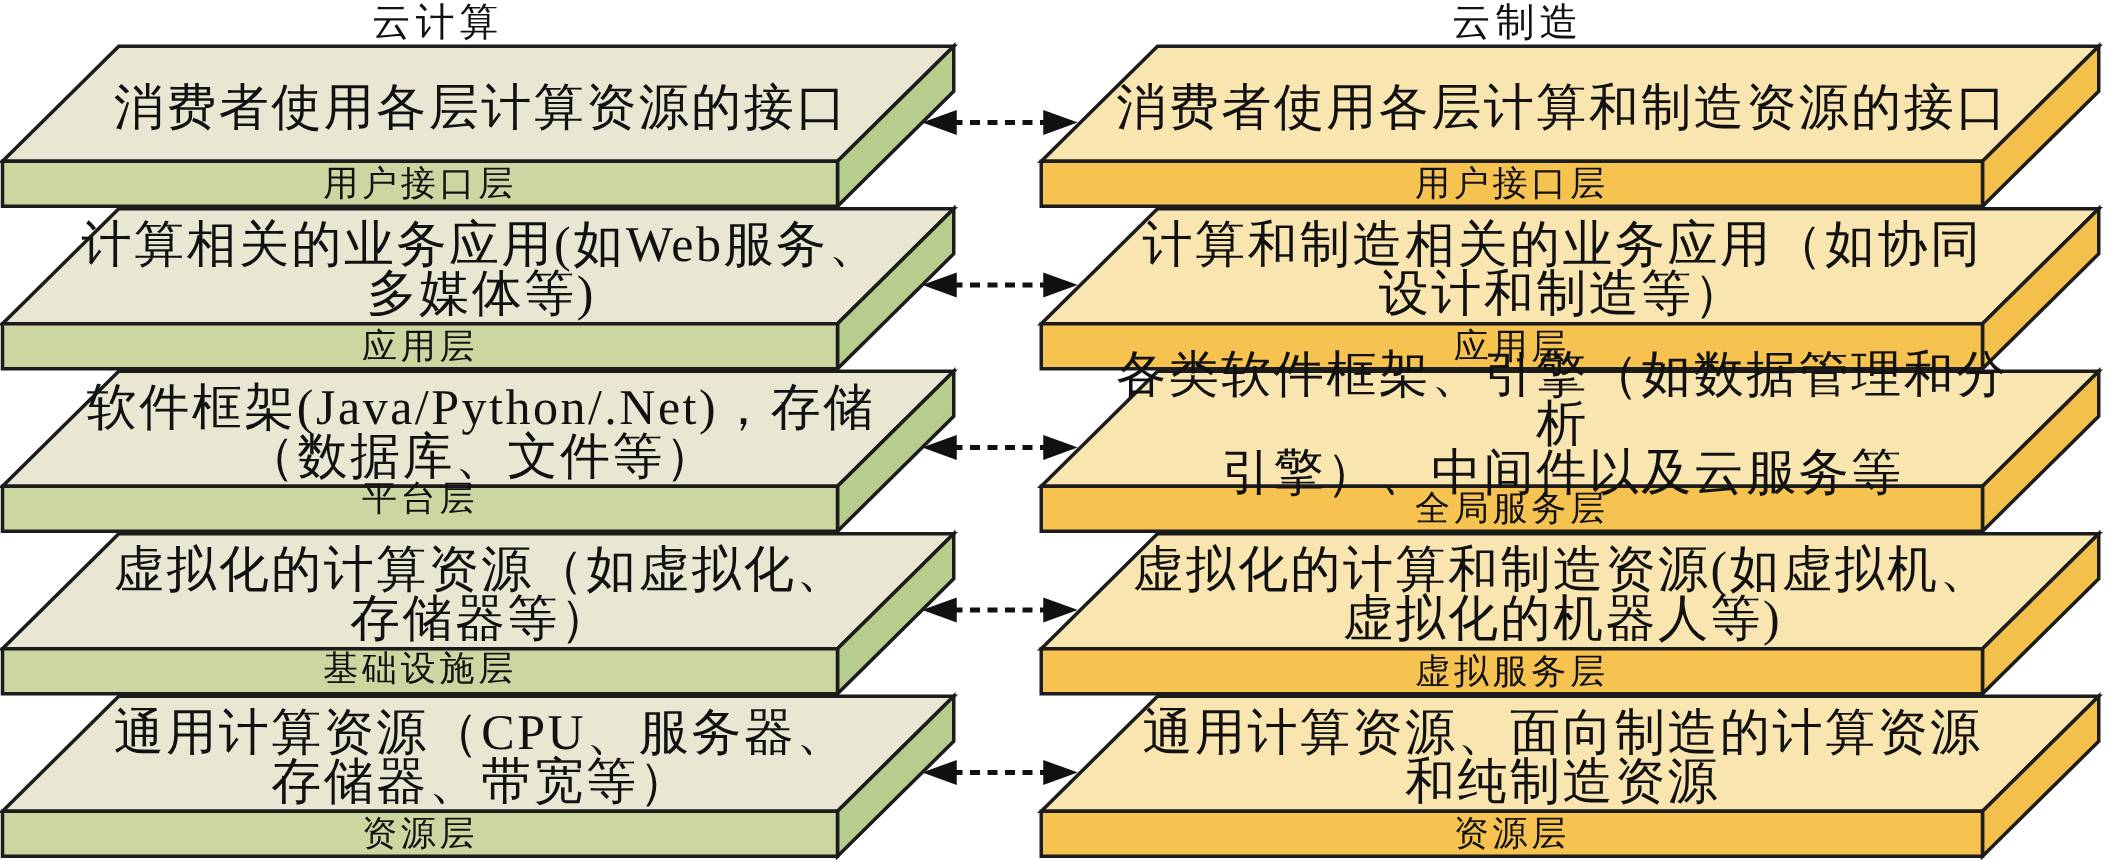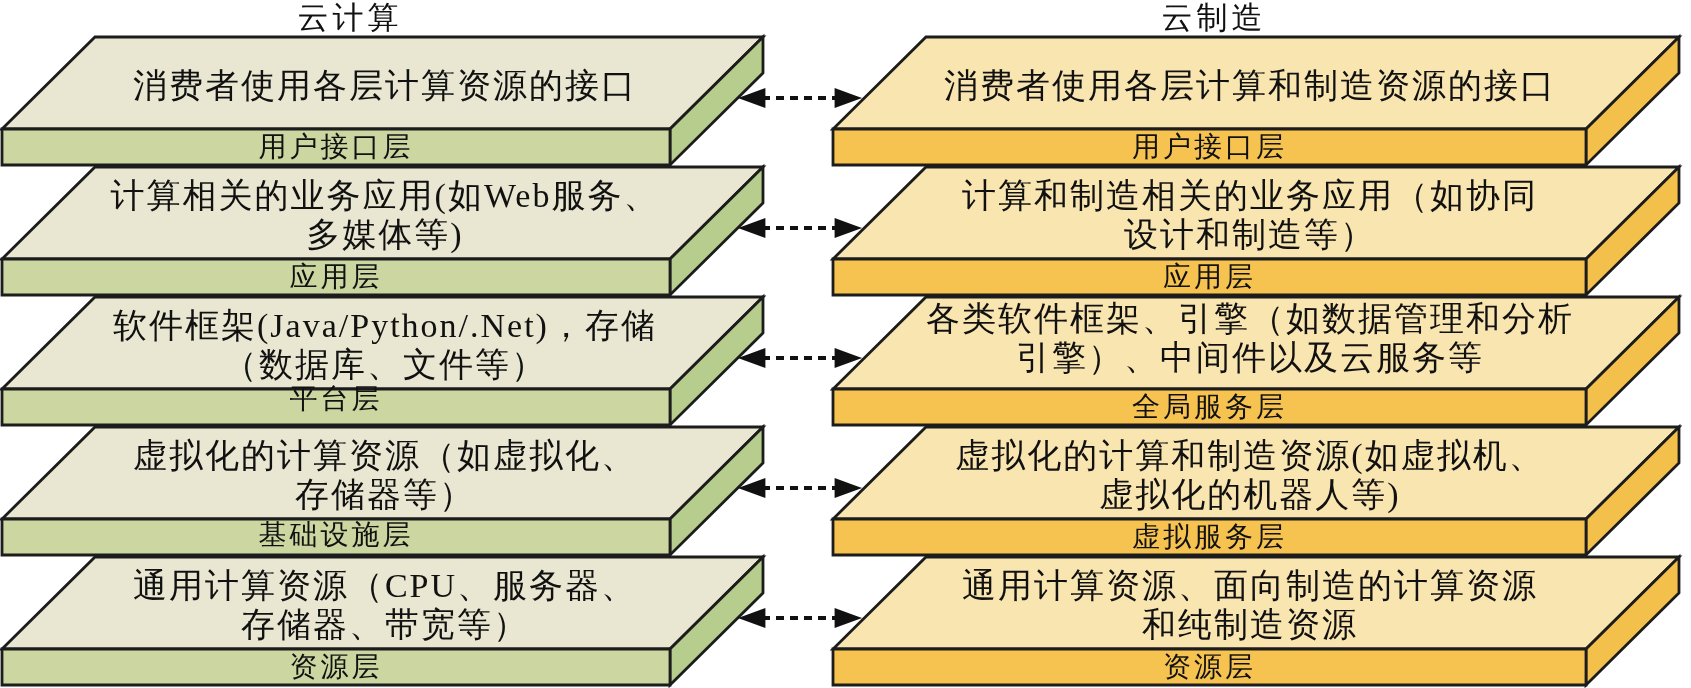--- a/index.html
+++ b/index.html
@@ -23,21 +23,21 @@
     letter-spacing: 4px;
     font-weight: 500;
     white-space: nowrap;
   }
   .top-label {
     position: absolute;
     display: flex;
     align-items: center;
     justify-content: center;
     text-align: center;
-    font-size: 34px;
+    font-size: 40px;
     line-height: 39px;
     letter-spacing: 2px;
     white-space: pre-line;
     font-weight: 500;
   }
   .edge-label {
     position: absolute;
     display: flex;
     align-items: center;
     justify-content: center;

